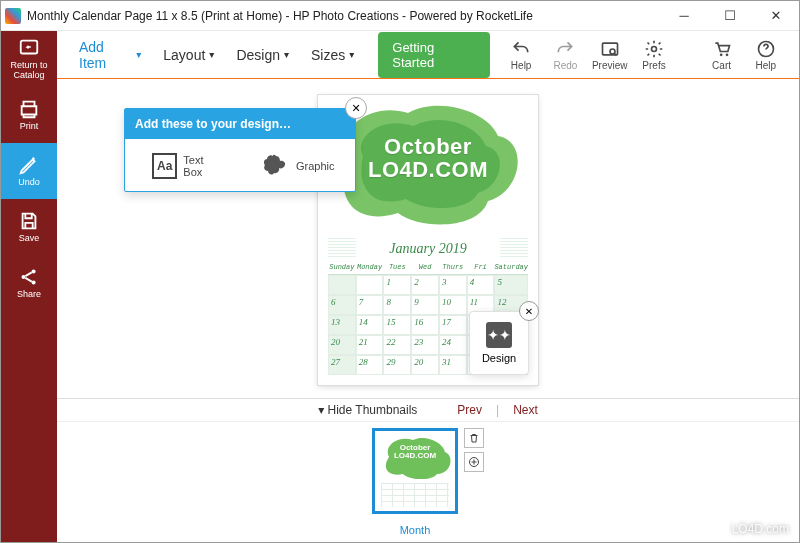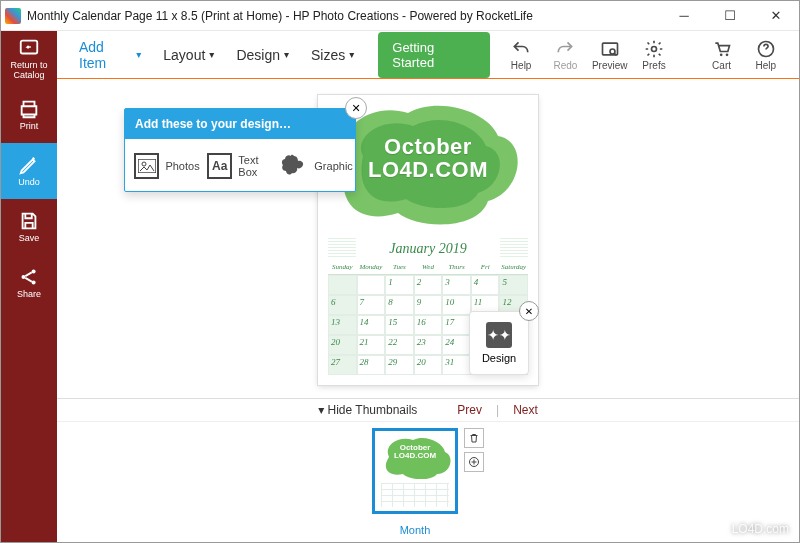--- a/index.html
+++ b/index.html
@@ -43,21 +43,21 @@
 
 .canvas-area { flex: 1; display: flex; align-items: flex-start; justify-content: center; padding: 16px 0 0; background: #fff; position: relative; }
 .page { width: 220px; height: 290px; background: #fff; box-shadow: 0 0 0 1px #ddd, 0 2px 6px rgba(0,0,0,.15); position: relative; }
 .splat { position: absolute; left: 10px; top: 6px; width: 200px; height: 130px; }
 .splat svg { width: 100%; height: 100%; }
 .splat-text { position: absolute; left: 0; right: 0; top: 40px; text-align: center; color: #fff; font-family: Georgia, serif; font-weight: 900; font-size: 22px; line-height: 1.05; text-shadow: 0 1px 1px rgba(0,0,0,.15); letter-spacing: .5px; }
 .cal-title { position: absolute; top: 146px; left: 0; right: 0; text-align: center; font-family: "Brush Script MT", cursive; font-style: italic; color: #3a8a4a; font-size: 14px; }
 .mini-cals { position: absolute; top: 143px; left: 10px; right: 10px; display: flex; justify-content: space-between; font-size: 4px; color: #7aa; }
 .mini-cal { width: 28px; height: 20px; background: repeating-linear-gradient(#cfe8d5 0 1px, transparent 1px 3px); opacity:.6;}
 .cal-grid { position: absolute; top: 168px; left: 10px; right: 10px; bottom: 10px; display: grid; grid-template-columns: repeat(7,1fr); grid-template-rows: 12px repeat(5,1fr); gap: 0; }
-.cal-hd { font-family: Liberation Serif, serif; font-style: italic; font-size: 7px; color: #3a8a4a; text-align: center; border-bottom:1px solid #cfe3d3; }
+.cal-hd { font-family: Liberation Mono, monospace; font-style: italic; font-size: 7px; color: #3a8a4a; text-align: center; border-bottom:1px solid #cfe3d3; }
 .cal-cell { border: 1px solid #e2eee5; font-family: cursive; font-style: italic; font-size: 9px; color: #3a8a4a; padding: 1px 0 0 2px; }
 .cal-cell.shade { background: #e8f3ea; }
 
 
 .float-tool { position: absolute; left: 412px; top: 280px; width: 60px; height: 64px; background: #fff; border: 1px solid #e0e0e0; border-radius: 4px; box-shadow: 0 2px 8px rgba(0,0,0,.12); display:flex; flex-direction:column; align-items:center; justify-content:center; gap:4px; font-size:11px; z-index:4; }
 .float-tool .ft-icon { width:26px; height:26px; background:#555; border-radius:3px; color:#fff; display:flex; align-items:center; justify-content:center; font-size:14px;}
 .float-tool .ft-close { position:absolute; right:-11px; top:-11px; width:20px; height:20px; border-radius:50%; border:1px solid #999; background:#fff; display:flex; align-items:center; justify-content:center; font-size:10px; cursor:pointer;}
 
 
 .thumbbar { border-top: 1px solid #ddd; background: #fff; }
@@ -264,30 +264,20 @@
       <div class="ft-close">✕</div>
       <div class="ft-icon">✦✦</div>
       <span>Design</span>
     </div>
 
     <div class="popover">
       <div class="popover-close">✕</div>
       <div class="popover-header">Add these to your design…</div>
       <div class="popover-body">
         <div class="po-item">
-          <div class="po-icon">
-            <svg width="18" height="14" viewBox="0 0 18 14">
-                <rect x="0" y="0" width="18" height="14" fill="none" stroke="#444" stroke-width="1.5"></rect>
-                <circle cx="6" cy="5" r="2" fill="none" stroke="#444"></circle>
-                <path d="M2 12l4-4 3 3 3-5 4 6" fill="none" stroke="#444"></path>
-              </svg>
-          </div>
-          <span>Photos</span>
-        </div>
-        <div class="po-item">
           <div class="po-icon" style="font-weight:700">Aa</div>
           <span>Text Box</span>
         </div>
         <div class="po-item graphic">
           <div class="po-icon">
             <svg width="28" height="28" viewBox="0 0 28 28">
                 <path d="M14 4c3 0 4 3 4 5 2-1 6 1 5 4s-4 4-6 3c1 3-2 6-5 5-2 3-6 1-6-2-3 0-5-3-3-6-2-2-1-6 2-6 0-3 4-5 6-3 0-1 1-2 3 0z" fill="#555"></path>
               </svg>
           </div>
           <span>Graphic</span>

